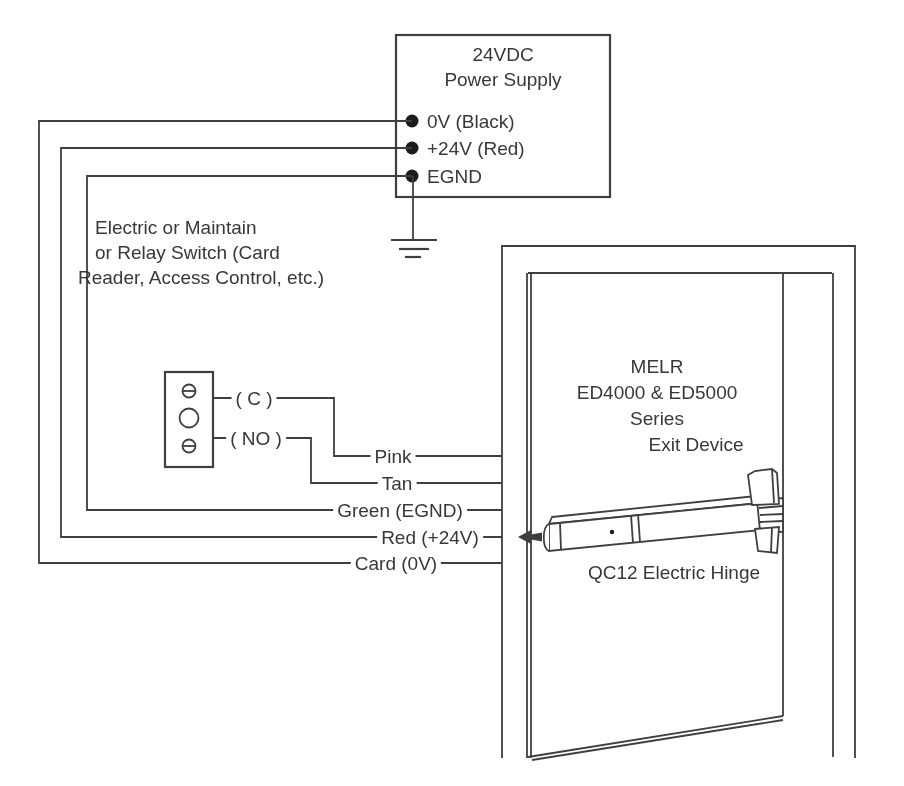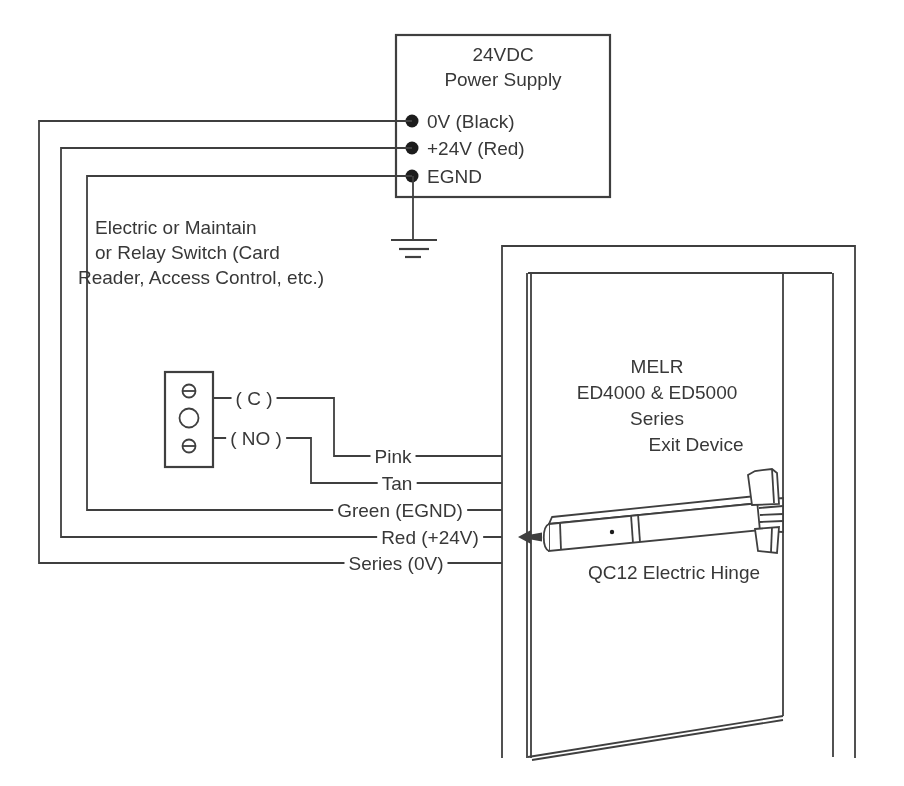--- a/index.html
+++ b/index.html
@@ -127,21 +127,21 @@
   <div class="lbl cy" style="left:95px;top:252px;">or Relay Switch (Card</div>
   <div class="lbl cy" style="left:78px;top:277px;">Reader, Access Control, etc.)</div>
 
   <div class="lbl cc online" style="left:254px;top:398px;">( C )</div>
   <div class="lbl cc online" style="left:256px;top:438px;">( NO )</div>
 
   <div class="lbl cc online" style="left:393px;top:456px;">Pink</div>
   <div class="lbl cc online" style="left:397px;top:483px;">Tan</div>
   <div class="lbl cc online" style="left:400px;top:510px;">Green (EGND)</div>
   <div class="lbl cc online" style="left:402px;top:537px;margin-left:28px;">Red (+24V)</div>
-  <div class="lbl cc online" style="left:396px;top:563px;">Series (0V)</div>
+  <div class="lbl cc online" style="left:396px;top:563px;">Card (0V)</div>
 
   <div class="lbl cc devblock" style="left:657px;top:367px;">MELR</div>
   <div class="lbl cc devblock" style="left:657px;top:393px;">ED4000 &amp; ED5000</div>
   <div class="lbl cc devblock" style="left:657px;top:419px;">Series</div>
   <div class="lbl cc devblock" style="left:657px;top:445px;margin-left:39px;">Exit Device</div>
 
   <div class="lbl cc" style="left:654px;top:572px;margin-left:20px;">QC12 Electric Hinge</div>
 
 </div>
 

